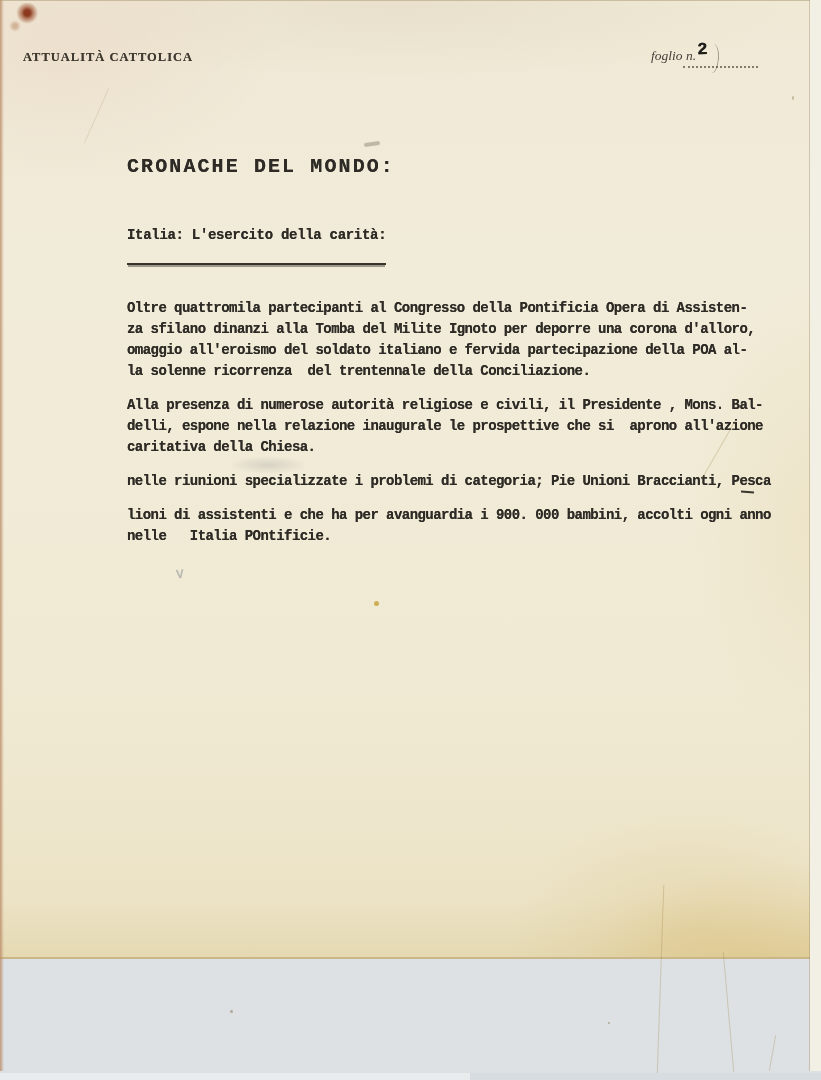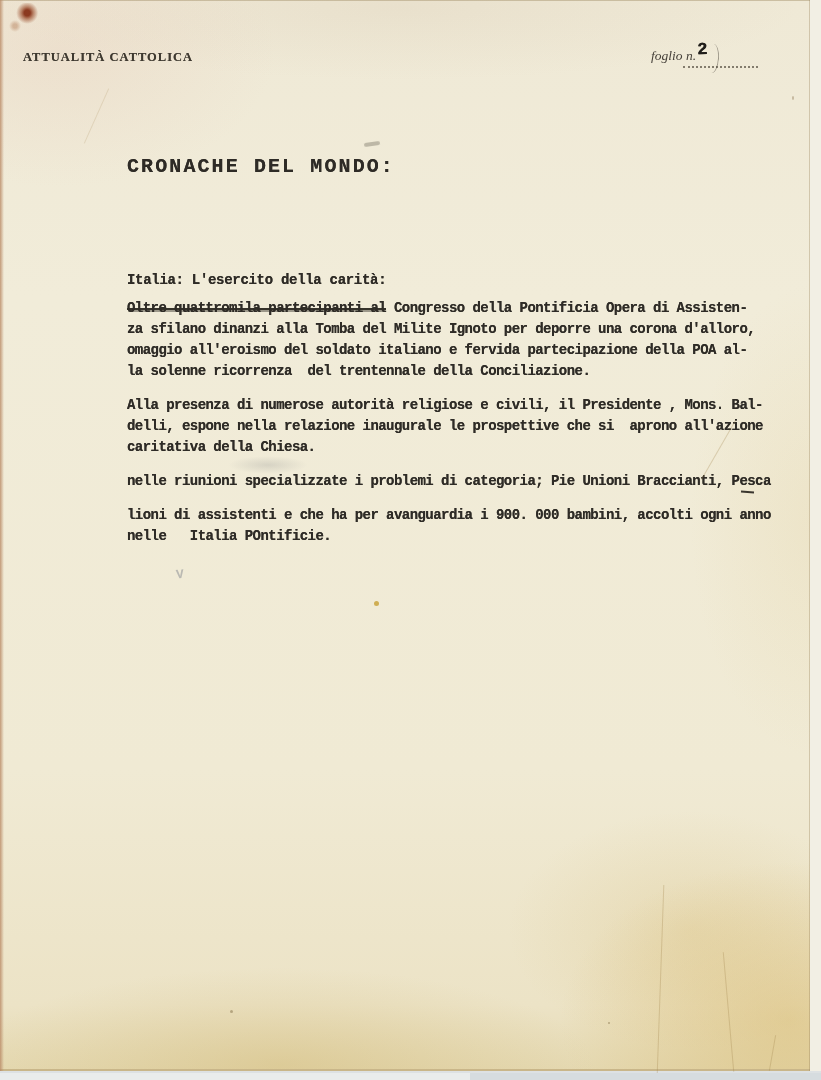--- a/index.html
+++ b/index.html
@@ -4,21 +4,21 @@
 <style>
   * { margin:0; padding:0; box-sizing:border-box; }
   html,body { width:821px; height:1080px; }
   body {
     position:relative;
     background:#dde1e3;
     font-family:"Liberation Mono","DejaVu Sans Mono",monospace;
     overflow:hidden;
   }
   .paper {
-    position:absolute; left:0; top:0; width:821px; height:1071px;
+    position:absolute; left:0; top:0; width:821px; height:959px;
     background:
       radial-gradient(ellipse 320px 220px at 790px 1020px, rgba(210,172,80,0.38), rgba(210,172,80,0) 72%),
       radial-gradient(ellipse 260px 170px at 690px 930px, rgba(208,176,95,0.22), rgba(208,176,95,0) 70%),
       radial-gradient(ellipse 420px 130px at 280px 1065px, rgba(200,170,90,0.30), rgba(200,170,90,0) 75%),
       radial-gradient(ellipse 180px 340px at 816px 520px, rgba(218,192,125,0.16), rgba(218,192,125,0) 70%),
       radial-gradient(ellipse 300px 190px at 60px 50px, rgba(226,188,172,0.22), rgba(226,188,172,0) 72%),
       radial-gradient(ellipse 500px 90px at 400px 8px, rgba(205,185,160,0.18), rgba(205,185,160,0) 80%),
       linear-gradient(180deg,#efe9d6 0%,#f1ecd9 28%,#f0ead4 72%,#ece3c6 94%,#e5d9b2 100%);
     border-bottom:2px solid #c9b689;
     box-shadow: inset 0 1px 0 rgba(160,140,100,0.45);
@@ -60,21 +60,20 @@
   .section-heading {
     left:127px; top:155px; font-size:20px; font-weight:700;
     letter-spacing:2.1px; text-shadow:0 0 0.6px rgba(46,43,38,0.9);
   }
   .article-heading {
     left:127px; top:227px; font-size:14px; font-weight:700;
     letter-spacing:-0.3px; padding-bottom:20px;
     border-bottom:2px solid #36332b;
     box-shadow:0 3px 0 -1px rgba(54,51,43,0.45);
     text-shadow:0 0 0.6px rgba(46,43,38,0.9);
-    margin-top:45px;
   }
   .content {
     position:absolute; left:127px; top:285px; width:660px;
     font-size:14px; font-weight:700; letter-spacing:-0.55px;
     line-height:21px; color:#2e2b26;
     text-shadow:0 0 0.6px rgba(46,43,38,0.85);
   }
   .content p { margin:0 0 13px 0; }
   .line { white-space:pre; }
   

